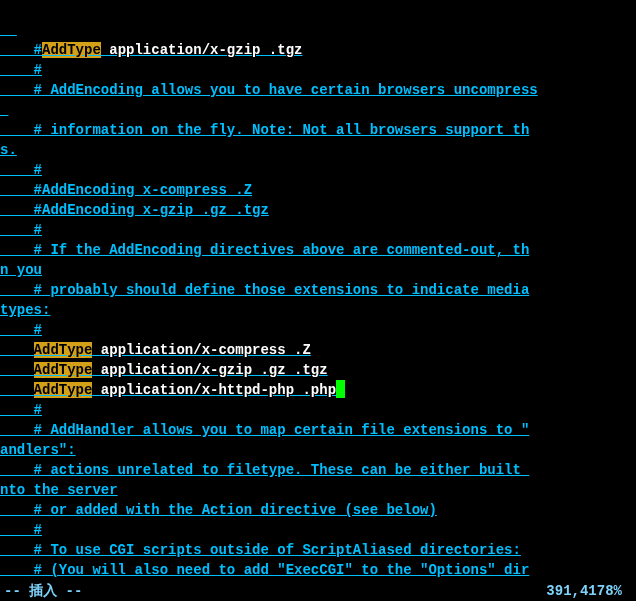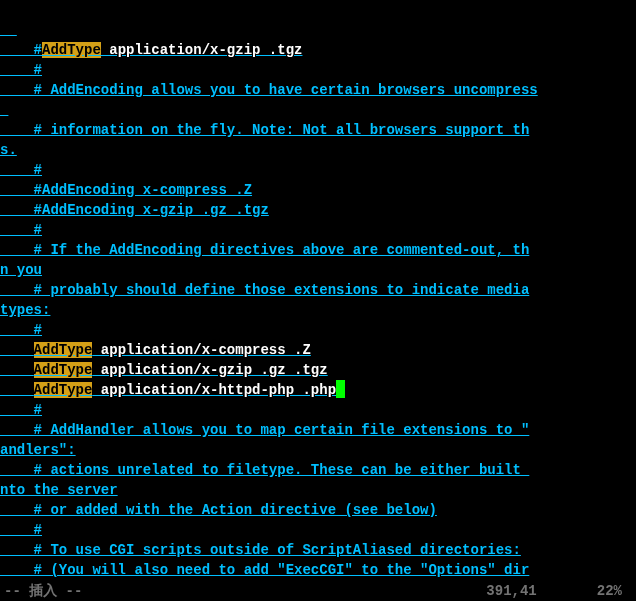--- a/index.html
+++ b/index.html
@@ -33,38 +33,38 @@
       width: 9px;
       height: 18px;
       vertical-align: text-bottom;
     }
     .status {
       position: absolute;
       bottom: 0px;
       left: 0;
       width: 636px;
       background: #000;
-      color: #737373;
+      color: #7dd3fc;
       font-weight: bold;
       display: flex;
       padding: 0 4px;
       height: 20px;
       align-items: flex-start;
       overflow: hidden;
     }
     .status .mode { flex: 0 0 auto; }
     .status .spacer { flex: 1; }
-    .status .pos { flex: 0 0 auto; margin-right: 60px; }
+    .status .pos { flex: 0 0 auto; }
     .status .pct { flex: 0 0 auto; margin-right: 10px; }
     .txt { color: #fff; }
   </style>
 </head>
 <body>
 
 <div class="editor">
   <div id="text-area"><div class="line"><span>    #</span><span class="hl">AddType</span><span class="txt"> application/x-gzip .tgz</span></div><div class="line"><span>    #</span></div><div class="line"><span>    # AddEncoding allows you to have certain browsers uncompress</span></div><div class="line"><span> </span></div><div class="line"><span>    # information on the fly. Note: Not all browsers support th</span></div><div class="line"><span>s.</span></div><div class="line"><span>    #</span></div><div class="line"><span>    #AddEncoding x-compress .Z</span></div><div class="line"><span>    #AddEncoding x-gzip .gz .tgz</span></div><div class="line"><span>    #</span></div><div class="line"><span>    # If the AddEncoding directives above are commented-out, th</span></div><div class="line"><span>n you</span></div><div class="line"><span>    # probably should define those extensions to indicate media</span></div><div class="line"><span>types:</span></div><div class="line"><span>    #</span></div><div class="line"><span>    </span><span class="hl">AddType</span><span class="txt"> application/x-compress .Z</span></div><div class="line"><span>    </span><span class="hl">AddType</span><span class="txt"> application/x-gzip .gz .tgz</span></div><div class="line"><span>    </span><span class="hl">AddType</span><span class="txt"> application/x-httpd-php .php</span><span class="cursor"> </span></div><div class="line"><span>    #</span></div><div class="line"><span>    # AddHandler allows you to map certain file extensions to "</span></div><div class="line"><span>andlers":</span></div><div class="line"><span>    # actions unrelated to filetype. These can be either built </span></div><div class="line"><span>nto the server</span></div><div class="line"><span>    # or added with the Action directive (see below)</span></div><div class="line"><span>    #</span></div><div class="line"><span>    # To use CGI scripts outside of ScriptAliased directories:</span></div><div class="line"><span>    # (You will also need to add "ExecCGI" to the "Options" dir</span></div><div class="line"><span>ctive.)</span></div><div class="line"></div></div>
   <div class="status">
     <span class="mode">-- 插入 --</span>
     <span class="spacer"></span>
     <span class="pos">391,41</span>
-    <span class="pct">22%</span>
+    <span class="pct">78%</span>
   </div>
 </div>
 
 </body></html>

